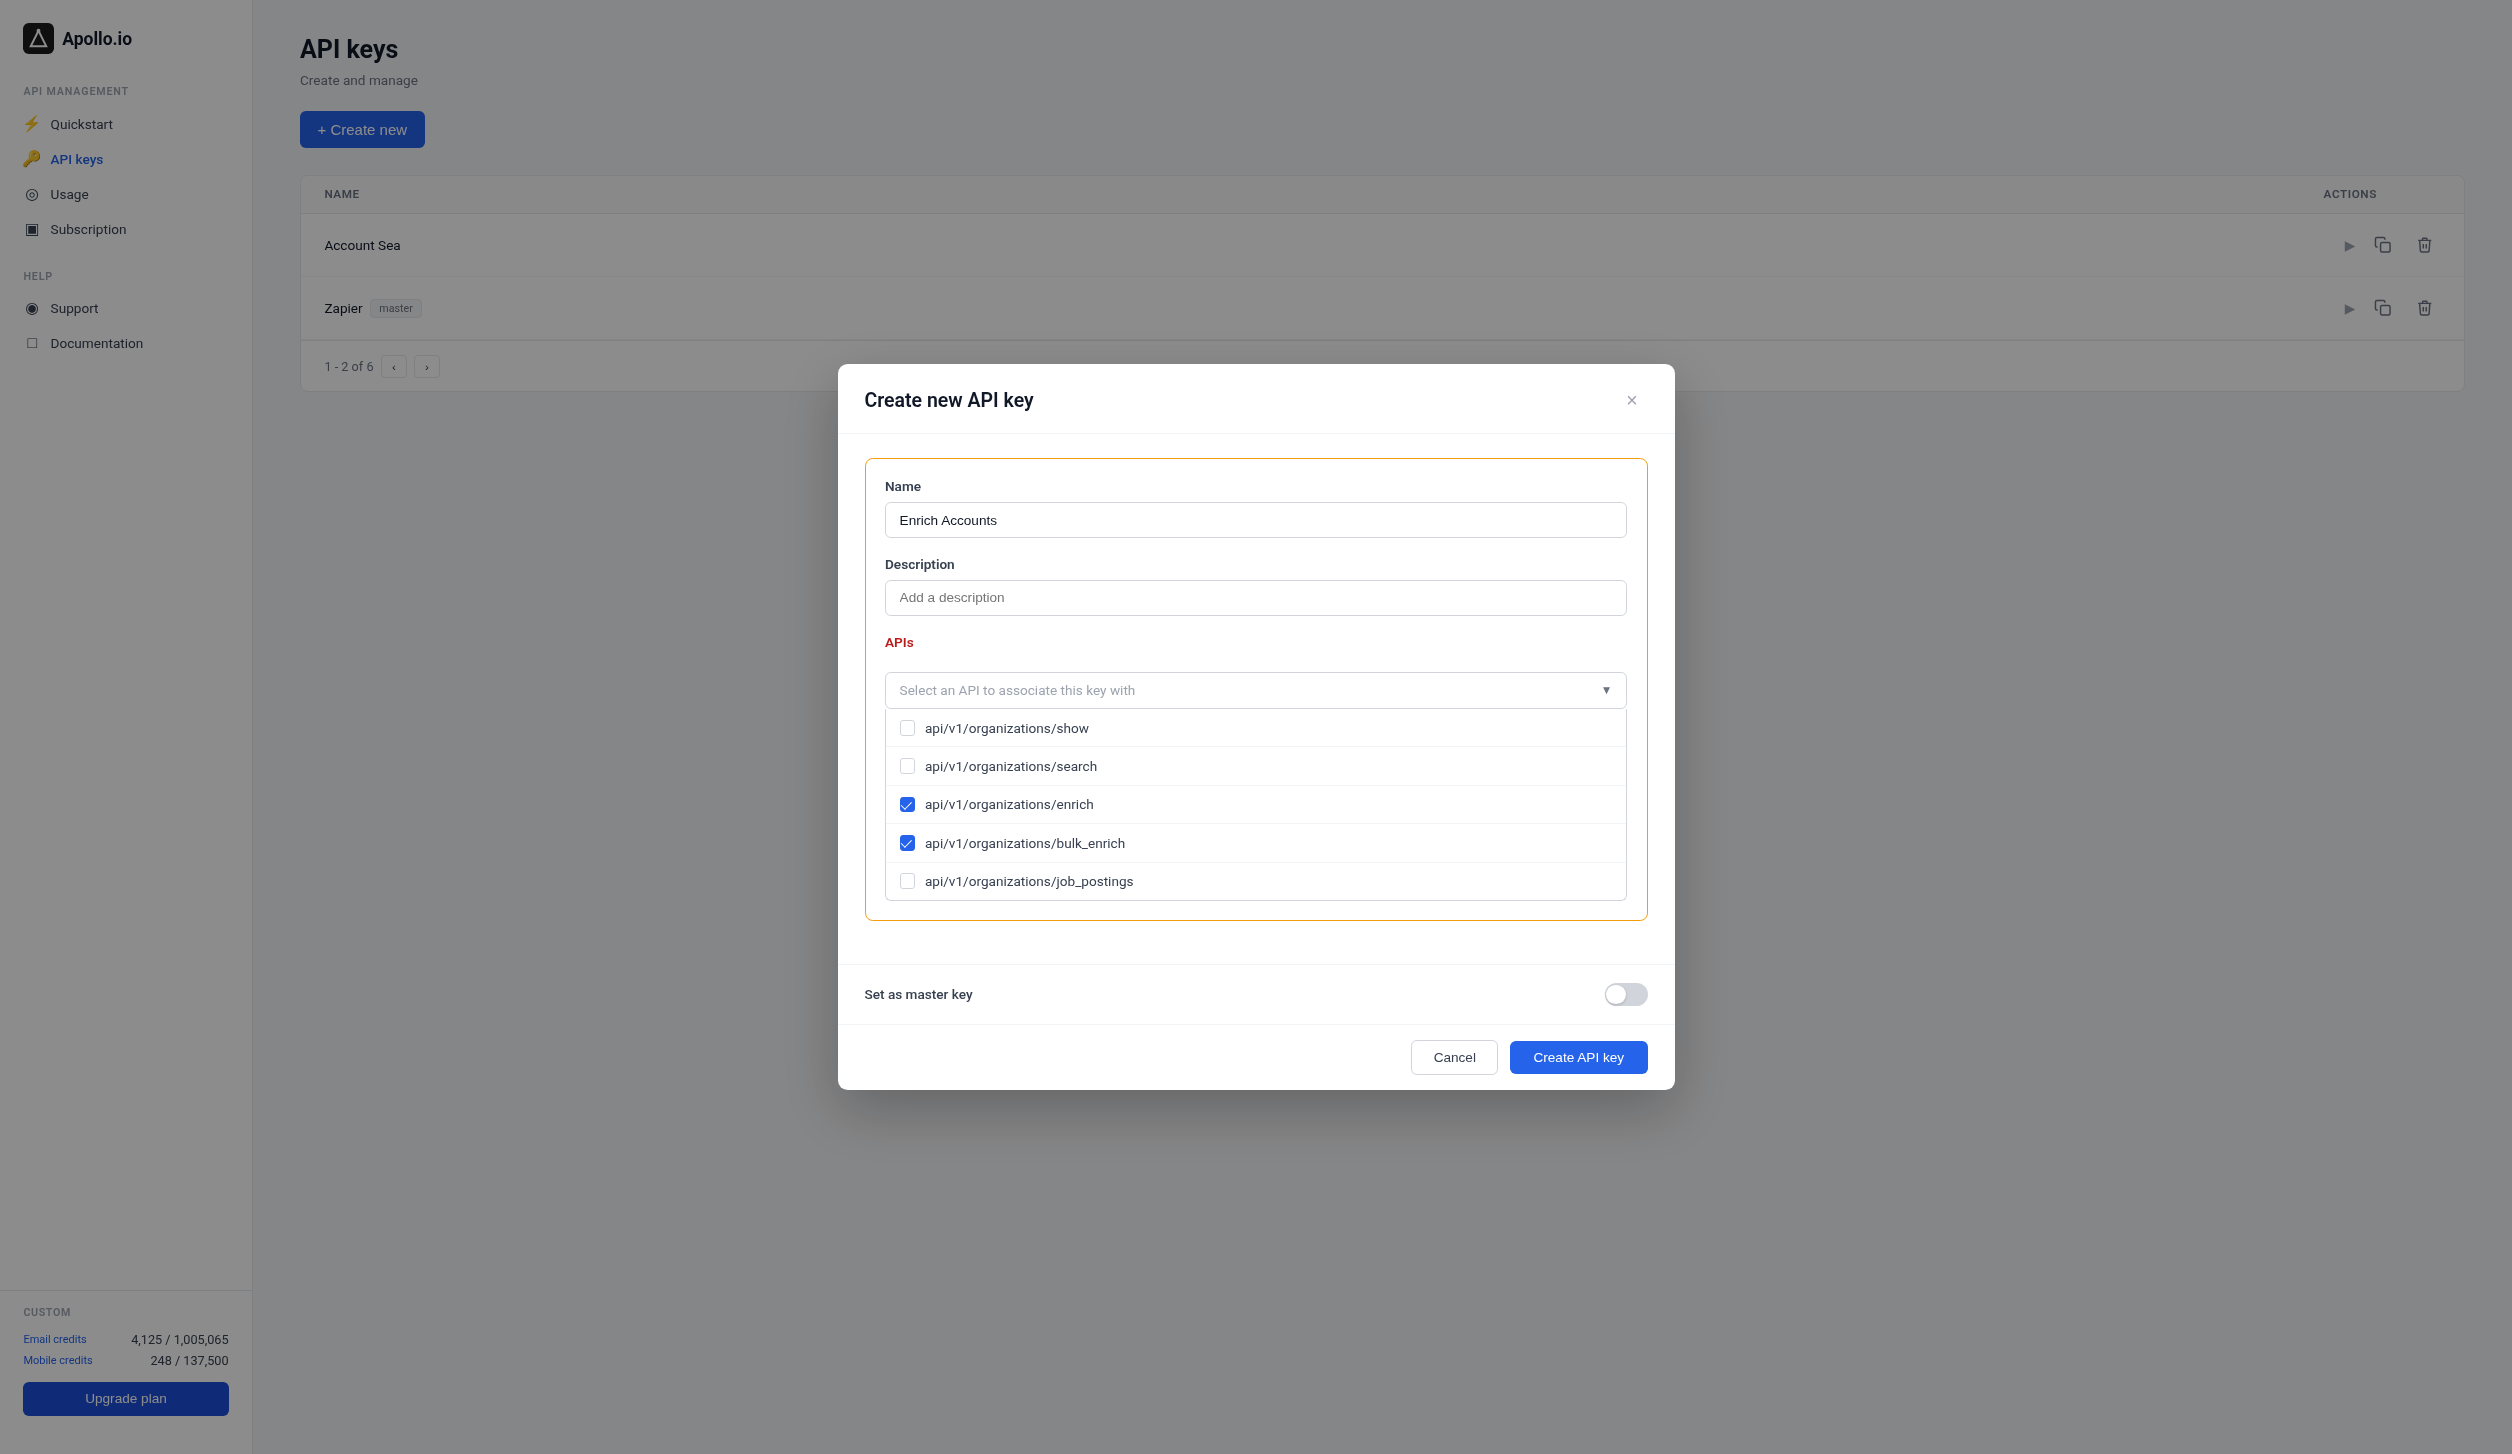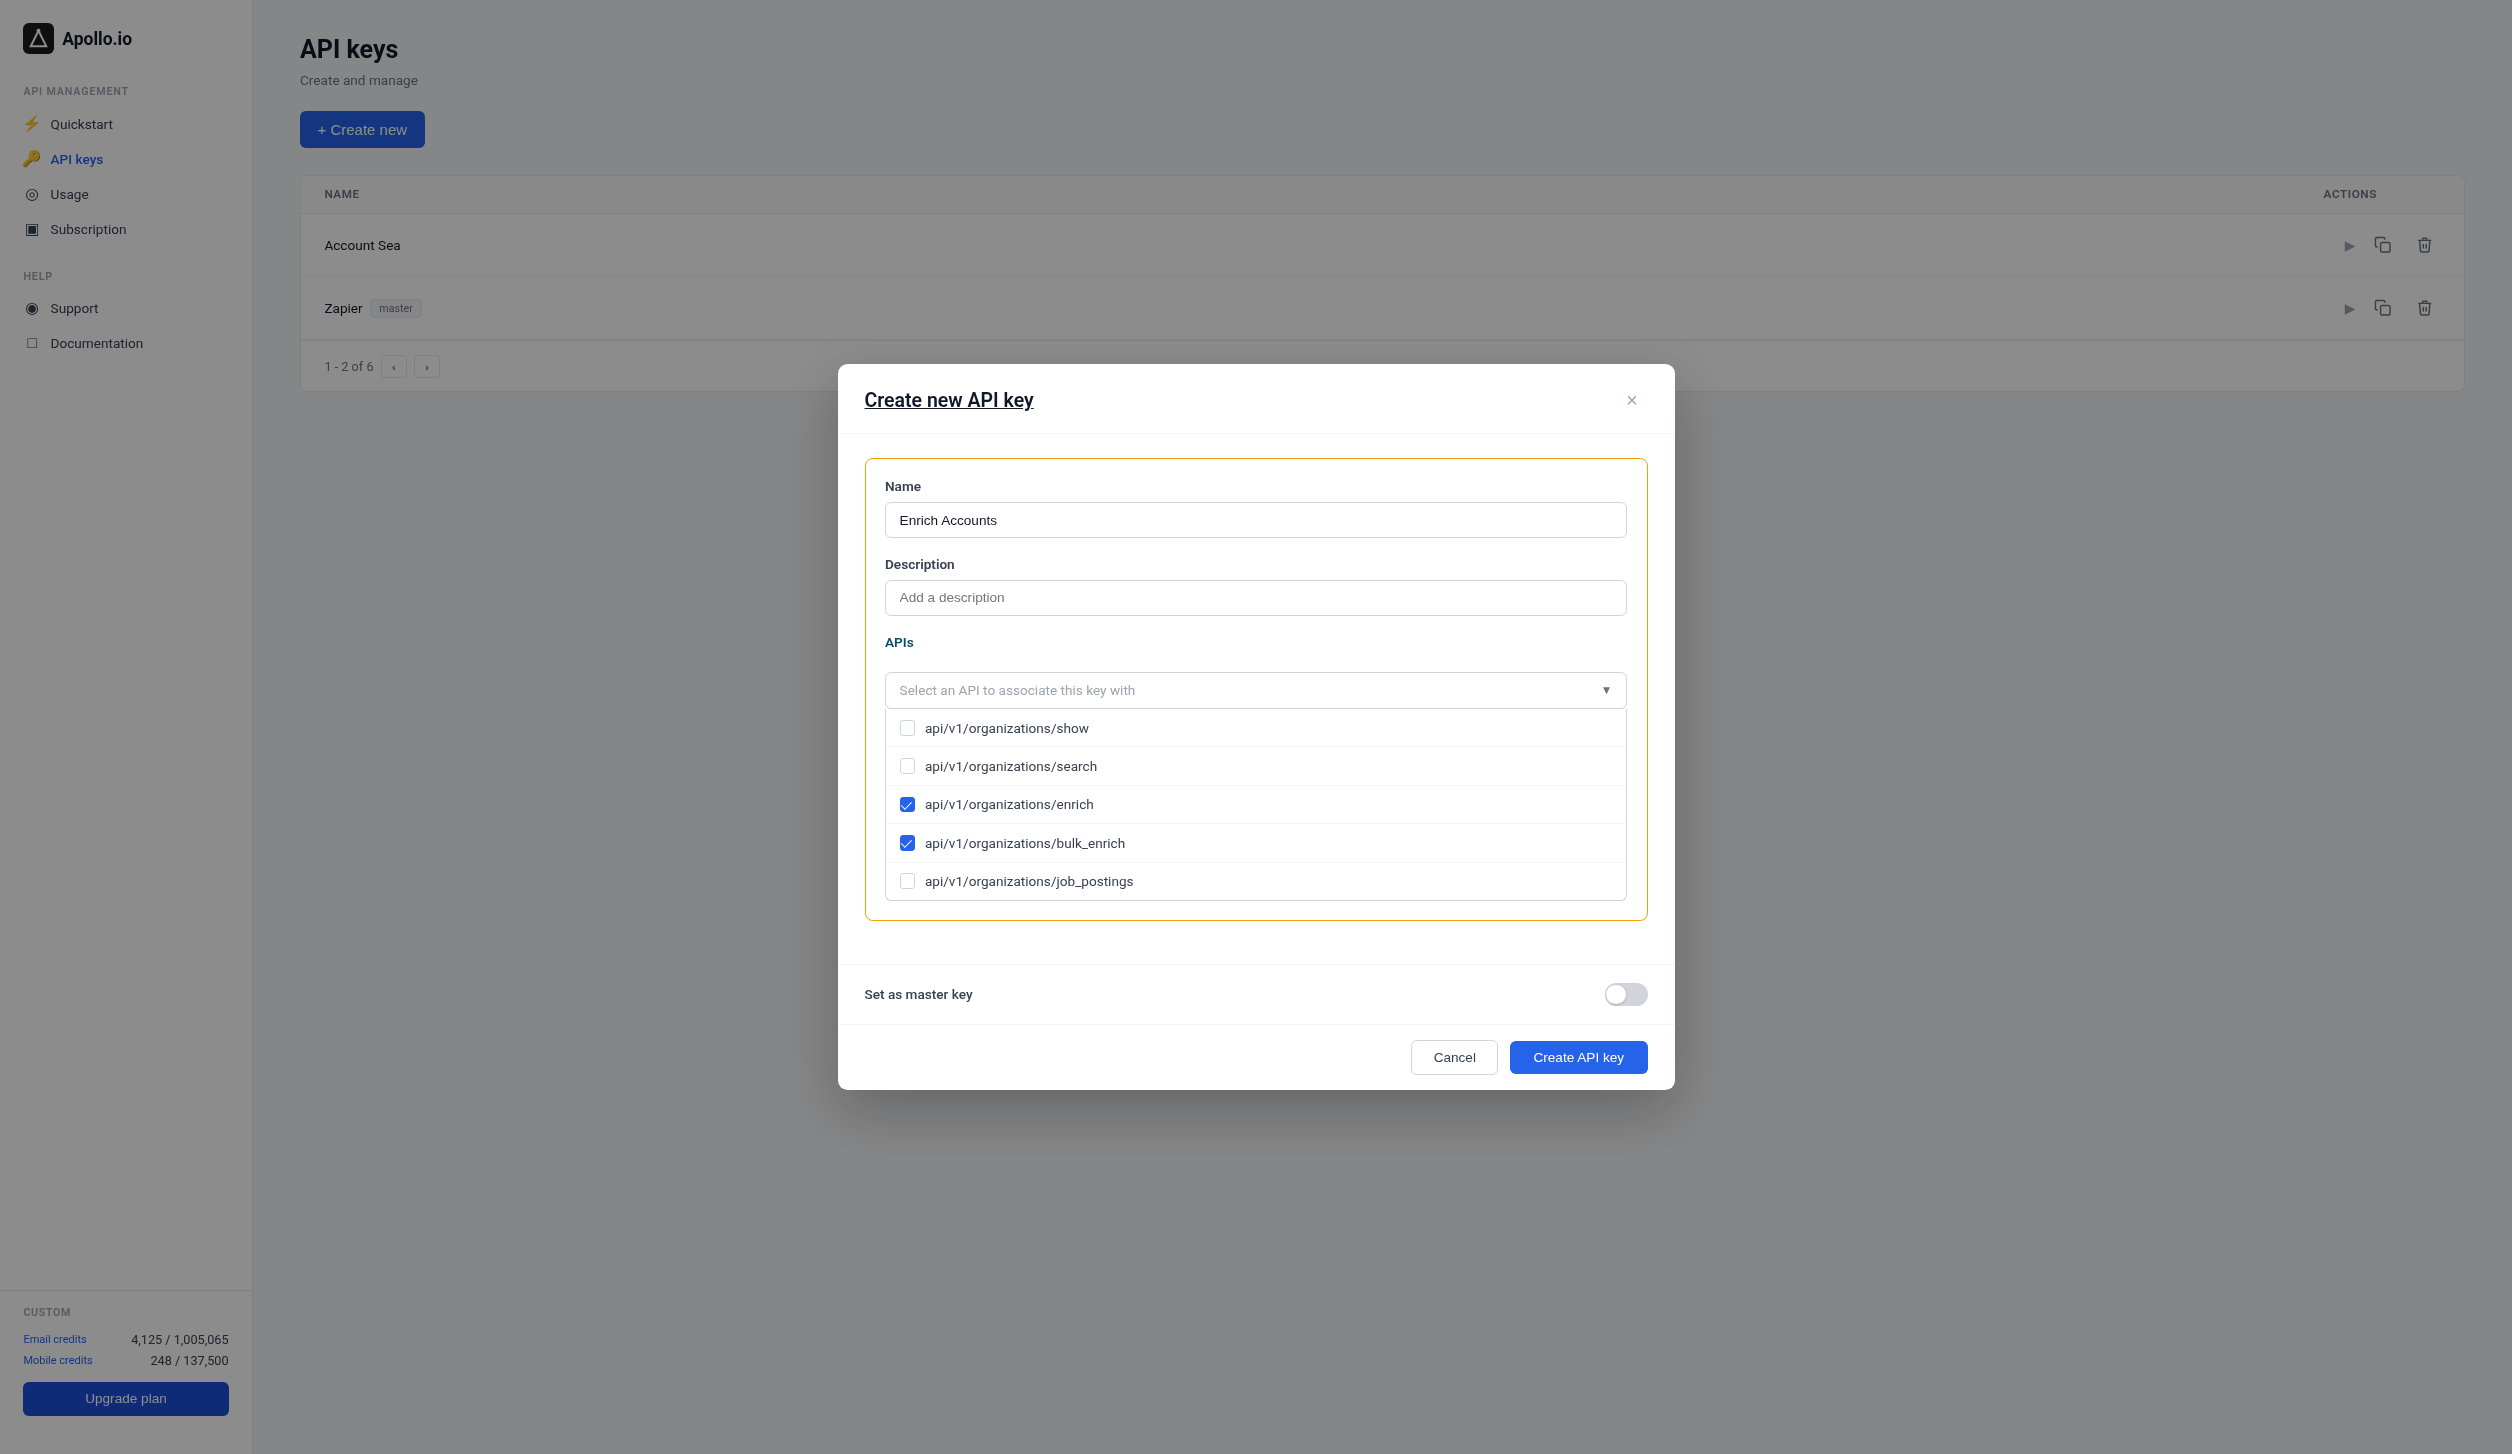--- a/index.html
+++ b/index.html
@@ -247,21 +247,20 @@
       display: flex;
       align-items: center;
       justify-content: space-between;
       padding: 21.4px 27px 17.5px;
       border-bottom: 1px solid #f3f4f6;
     }
     .modal-title {
       font-size: 19.5px;
       font-weight: 600;
       color: #111827;
-      text-decoration: underline;
     }
     .close-btn {
       background: none;
       border: none;
       cursor: pointer;
       font-size: 19.5px;
       color: #9ca3af;
       width: 31px;
       height: 31px;
       display: flex;
@@ -296,21 +295,21 @@
       color: #111827;
       outline: none;
       background: #fff;
     }
     .field-spacer { margin-top: 17.5px; }
 
     
     .apis-label {
       font-size: 13.6px;
       font-weight: 600;
-      color: #0c4a6e;
+      color: #b91c1c;
       margin-bottom: 22px;
     }
     .select-dropdown {
       width: 100%;
       border: 1px solid #d1d5db;
       border-radius: 5.8px;
       padding: 9.7px 13.6px;
       font-size: 13.6px;
       color: #9ca3af;
       display: flex;

